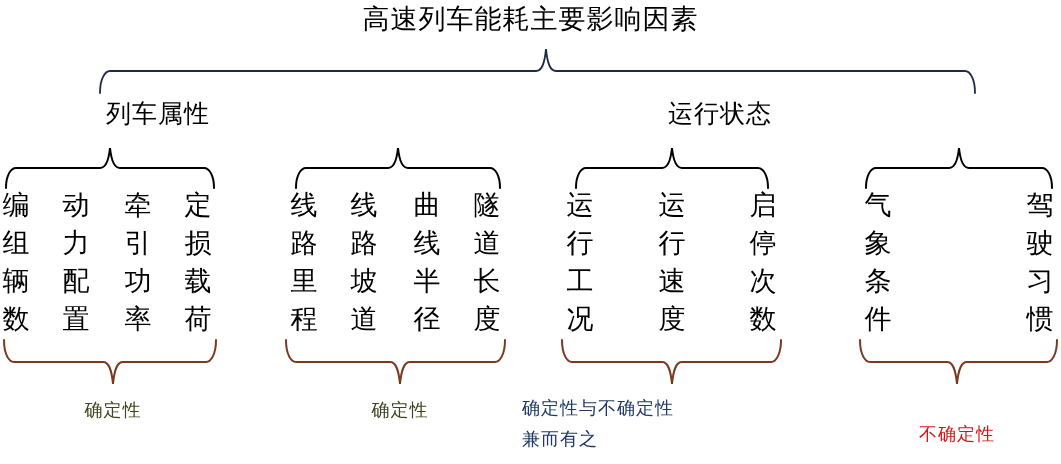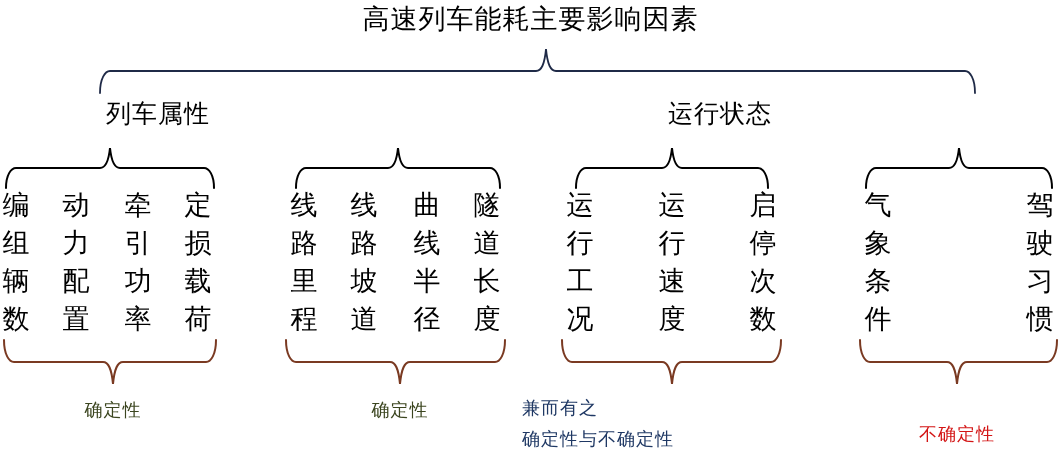--- a/index.html
+++ b/index.html
@@ -192,21 +192,21 @@
       </div>
     </div>
   <div id="concl-layer">
       <div class="concl" style="left: 113px; top: 394px; color: rgb(59, 69, 31);">
         <div>确定性</div>
       </div>
       <div class="concl" style="left: 400px; top: 394px; color: rgb(59, 69, 31);">
         <div>确定性</div>
       </div>
       <div class="concl two-line" style="left: 672px; top: 392px; color: rgb(31, 56, 100);">
+        <div>确定性与不确定性</div>
         <div>兼而有之</div>
-        <div>确定性与不确定性</div>
       </div>
       <div class="concl" style="left: 957px; top: 394px; color: rgb(211, 21, 21); margin-top: 24px;">
         <div>不确定性</div>
       </div>
     </div>
 
 </div>
 
 </body></html>

